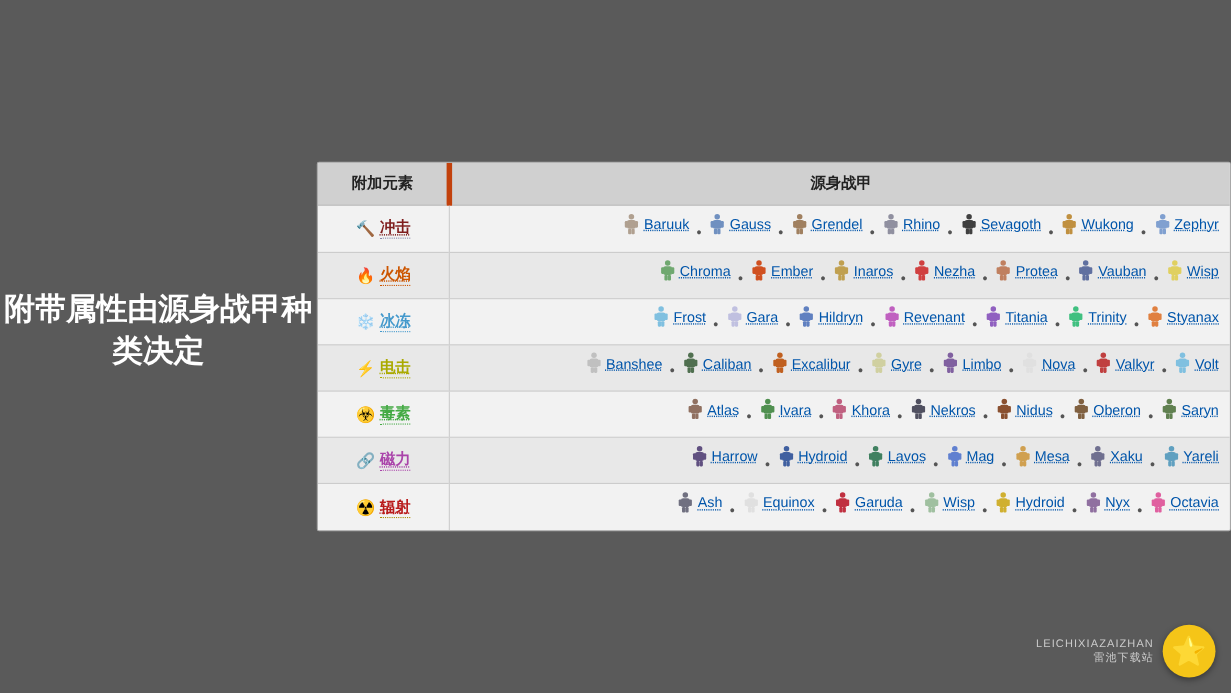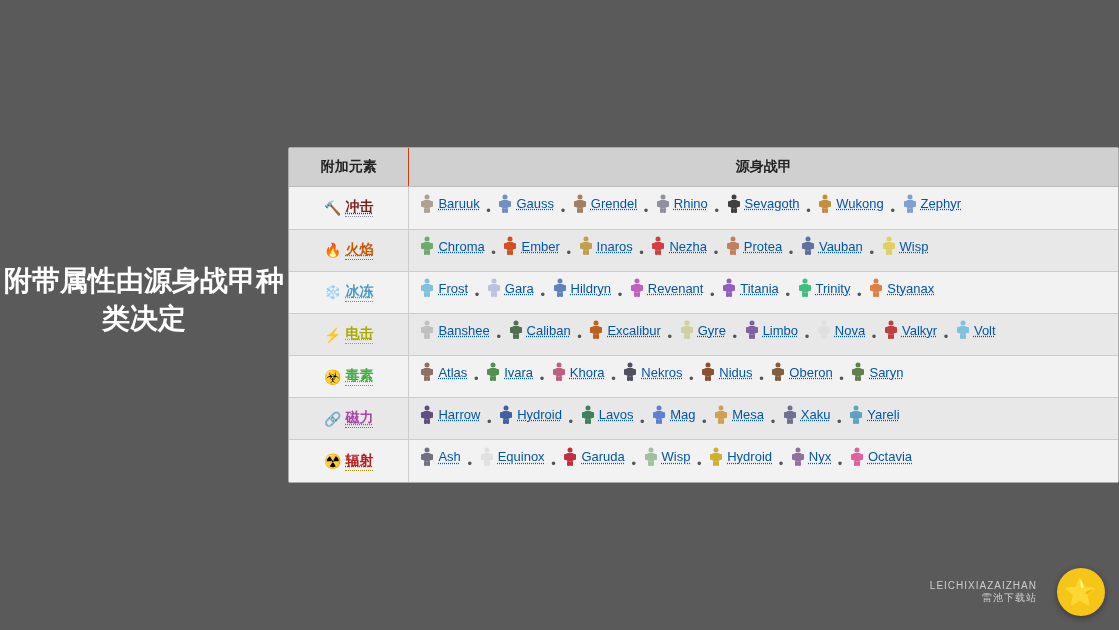--- a/index.html
+++ b/index.html
@@ -43,21 +43,21 @@
     thead th {
       padding: 10px 14px;
       font-size: 14px;
       font-weight: bold;
       color: #222;
       text-align: center;
       border-bottom: 1px solid #bbb;
     }
     thead th:first-child {
       width: 120px;
-      border-right: 1px solid #c2410c;
+      border-right: 5px solid #c2410c;
     }
     tbody tr {
       border-bottom: 1px solid #ccc;
     }
     tbody tr:last-child {
       border-bottom: none;
     }
     tbody tr:nth-child(odd) {
       background: #f2f2f2;
     }
@@ -84,21 +84,21 @@
     .element-icon {
       font-size: 14px;
     }
     .element-name {
       color: #0055aa;
       text-decoration: underline dotted;
       font-size: 14px;
       cursor: pointer;
     }
     .warframe-list {
-      text-align: left;
+      text-align: right;
       color: #0055aa;
       font-size: 13px;
       line-height: 1.6;
     }
     .warframe-entry {
       display: inline-flex;
       align-items: center;
       gap: 2px;
     }
     .wf-name {
@@ -110,21 +110,21 @@
       color: #555;
       margin: 0 3px;
     }
     
     .watermark {
       position: absolute;
       bottom: 14px;
       right: 14px;
       display: flex;
       align-items: center;
-      gap: 20px;
+      gap: 8px;
     }
     .watermark-star {
       width: 48px;
       height: 48px;
       background: #f5c518;
       border-radius: 50%;
       display: flex;
       align-items: center;
       justify-content: center;
       font-size: 26px;

